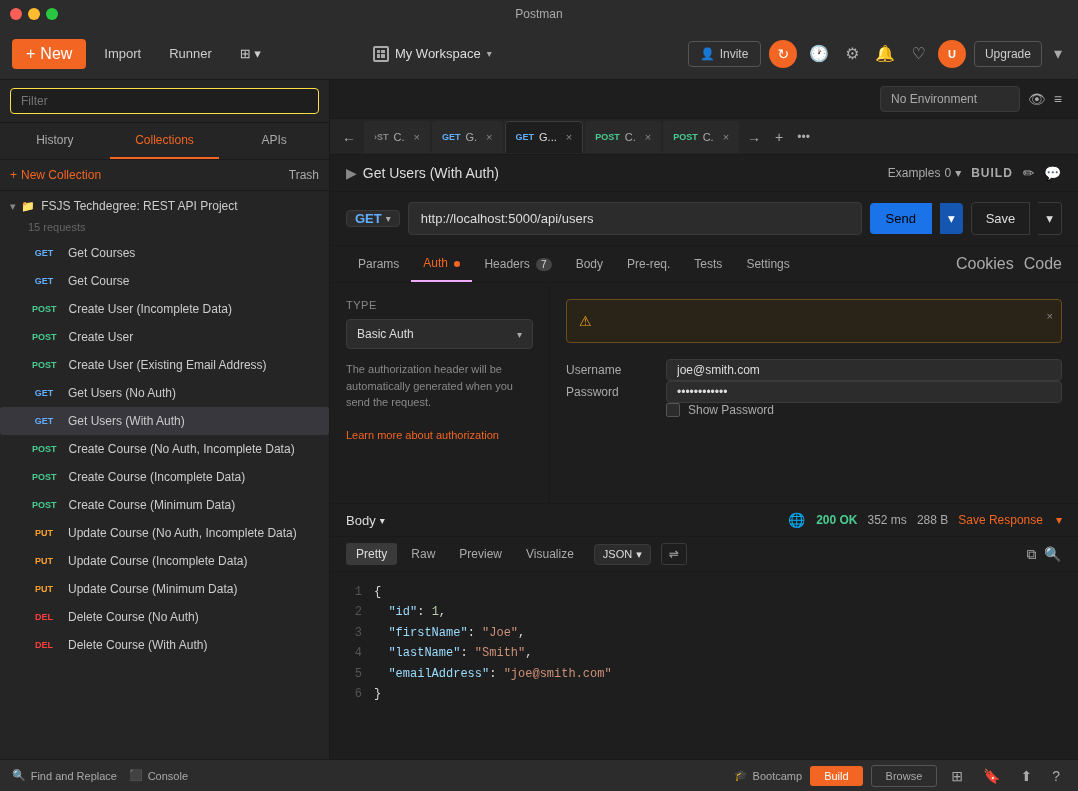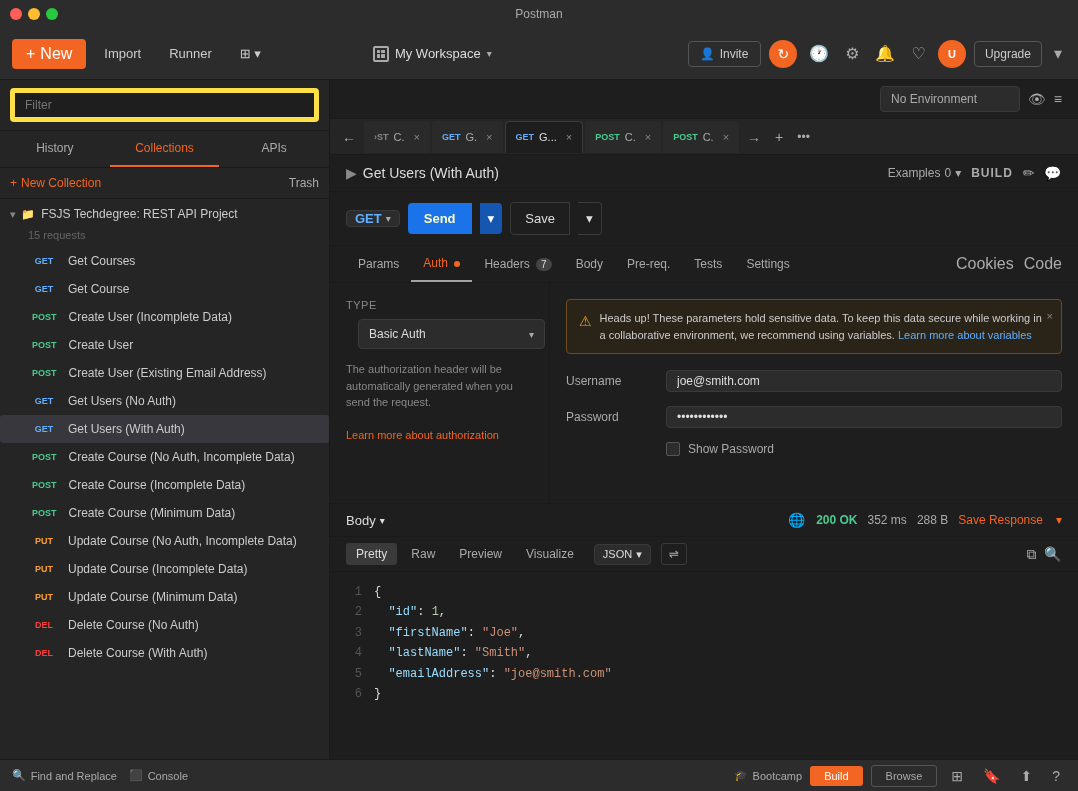--- a/index.html
+++ b/index.html
@@ -29,21 +29,21 @@
     .avatar-orange { width: 28px; height: 28px; border-radius: 50%; background: #f26522; display: flex; align-items: center; justify-content: center; font-size: 11px; color: white; font-weight: 600; }
     .icon-btn { background: transparent; border: none; color: #aaa; cursor: pointer; font-size: 16px; padding: 4px; }
     .upgrade-btn { background: transparent; color: #ccc; border: 1px solid #555; border-radius: 4px; padding: 5px 10px; cursor: pointer; font-size: 12px; }
 
     
     .main { display: flex; height: calc(791px - 28px - 52px - 32px); }
 
     
     .sidebar { width: 330px; background: #252525; border-right: 1px solid #1a1a1a; display: flex; flex-direction: column; }
     .sidebar-search { padding: 8px 10px; border-bottom: 1px solid #1a1a1a; }
-    .sidebar-search input { width: 100%; background: #1e1e1e; border: 5px solid #fde047; border-radius: 4px; padding: 5px 10px; color: #aaa; font-size: 12px; outline: none; }
+    .sidebar-search input { width: 100%; background: #1e1e1e; border: 1px solid #fde047; border-radius: 4px; padding: 5px 10px; color: #aaa; font-size: 12px; outline: none; }
     .sidebar-tabs { display: flex; border-bottom: 1px solid #1a1a1a; }
     .sidebar-tab { flex: 1; text-align: center; padding: 10px 0; cursor: pointer; font-size: 12px; color: #aaa; position: relative; }
     .sidebar-tab.active { color: #f26522; border-bottom: 2px solid #f26522; }
     .sidebar-actions { display: flex; align-items: center; justify-content: space-between; padding: 8px 10px; border-bottom: 1px solid #1a1a1a; }
     .new-collection-btn { background: transparent; border: none; color: #f26522; cursor: pointer; font-size: 12px; display: flex; align-items: center; gap: 4px; }
     .trash-btn { background: transparent; border: none; color: #aaa; cursor: pointer; font-size: 12px; }
     .sidebar-list { flex: 1; overflow-y: auto; }
     .collection-header { display: flex; align-items: center; gap: 6px; padding: 8px 10px; cursor: pointer; }
     .collection-icon { color: #888; font-size: 11px; }
     .collection-name { font-size: 12px; color: #ccc; font-weight: 500; }
@@ -73,47 +73,47 @@
     .request-title { font-size: 14px; color: #ddd; display: flex; align-items: center; gap: 6px; }
     .request-title-chevron { color: #888; }
     .request-meta-right { display: flex; align-items: center; gap: 10px; }
     .examples-btn { display: flex; align-items: center; gap: 4px; font-size: 12px; color: #aaa; cursor: pointer; }
     .build-btn { background: transparent; border: none; color: #aaa; font-size: 12px; cursor: pointer; letter-spacing: 1px; font-weight: 600; }
     .icon-btn-sm { background: transparent; border: none; color: #aaa; cursor: pointer; font-size: 14px; }
 
     
     .url-bar { display: flex; align-items: center; gap: 8px; padding: 10px 16px; border-bottom: 1px solid #1a1a1a; }
     .url-input { flex: 1; background: #2c2c2c; border: 1px solid #3a3a3a; border-radius: 4px; padding: 8px 12px; color: #ddd; font-size: 13px; outline: none; }
-    .send-btn { background: #1a73e8; border: none; color: #fef9c3; padding: 8px 16px; border-radius: 4px 0 0 4px; cursor: pointer; font-size: 13px; font-weight: 700; }
+    .send-btn { background: #1a73e8; border: none; color: #000000; padding: 8px 16px; border-radius: 4px 0 0 4px; cursor: pointer; font-size: 13px; font-weight: 400; }
     .send-chevron { background: #1557b0; border: none; color: white; padding: 8px 8px; border-radius: 0 4px 4px 0; cursor: pointer; }
     .save-btn { background: transparent; border: 1px solid #3a3a3a; color: #ddd; padding: 8px 14px; border-radius: 4px 0 0 4px; cursor: pointer; font-size: 13px; }
     .save-chevron { background: transparent; border: 1px solid #3a3a3a; border-left: none; color: #ddd; padding: 8px 8px; border-radius: 0 4px 4px 0; cursor: pointer; }
 
     
     .req-tabs { display: flex; align-items: center; padding: 0 16px; border-bottom: 1px solid #1a1a1a; background: #1e1e1e; }
     .req-tab { padding: 10px 12px; cursor: pointer; font-size: 12px; color: #aaa; position: relative; }
-    .req-tab.active { color: #f26522; border-bottom: 2px solid #a3a3a3; }
+    .req-tab.active { color: #f26522; border-bottom: 2px solid #f0abfc; }
     .req-tab-badge { background: #444; color: #ddd; border-radius: 8px; padding: 1px 5px; font-size: 10px; margin-left: 3px; }
     .req-tab-dot { width: 6px; height: 6px; border-radius: 50%; background: #f26522; display: inline-block; margin-left: 3px; vertical-align: middle; }
     .req-tabs-right { margin-left: auto; display: flex; gap: 10px; }
     .req-tab-link { font-size: 16px; color: #aaa; cursor: pointer; }
 
     
     .auth-panel { display: flex; flex: 1; overflow: hidden; }
     .auth-left { width: 220px; padding: 16px; border-right: 1px solid #1a1a1a; }
     .auth-type-label { font-size: 11px; color: #888; text-transform: uppercase; letter-spacing: 0.5px; margin-bottom: 8px; }
-    .auth-type-select { width: 100%; background: #2c2c2c; border: 1px solid #3a3a3a; border-radius: 4px; padding: 7px 10px; color: #ddd; font-size: 12px; cursor: pointer; appearance: none; display: flex; justify-content: space-between; align-items: center; margin-left: 12px; }
+    .auth-type-select { width: 100%; background: #2c2c2c; border: 1px solid #3a3a3a; border-radius: 4px; padding: 7px 10px; color: #ddd; font-size: 12px; cursor: pointer; appearance: none; display: flex; justify-content: space-between; align-items: center; }
     .auth-description { font-size: 11px; color: #888; margin-top: 12px; line-height: 1.5; }
     .auth-learn-link { color: #f26522; text-decoration: none; cursor: pointer; }
     .auth-right { flex: 1; padding: 16px; overflow-y: auto; }
     .warning-box { background: #2a2318; border: 1px solid #6b4c1a; border-radius: 4px; padding: 10px 12px; margin-bottom: 16px; display: flex; gap: 8px; font-size: 11px; color: #ccc; line-height: 1.5; position: relative; }
     .warning-icon { color: #f5a623; font-size: 14px; flex-shrink: 0; margin-top: 1px; }
     .warning-close { position: absolute; right: 8px; top: 8px; cursor: pointer; color: #888; }
     .warning-link { color: #61affe; cursor: pointer; text-decoration: none; }
-    .auth-field { display: flex; align-items: center; margin-bottom: 14px; }
+    .auth-field { display: flex; align-items: center; }
     .auth-field-label { width: 100px; font-size: 12px; color: #aaa; }
     .auth-field-input { flex: 1; background: #2c2c2c; border: 1px solid #3a3a3a; border-radius: 4px; padding: 3px 10px; color: #ddd; font-size: 12px; outline: none; }
     .show-password-row { display: flex; align-items: center; gap: 8px; margin-left: 100px; margin-bottom: 8px; }
     .checkbox { width: 14px; height: 14px; border: 1px solid #555; border-radius: 2px; background: #2c2c2c; cursor: pointer; }
     .show-password-label { font-size: 12px; color: #aaa; cursor: pointer; }
 
     
     .body-panel { border-top: 1px solid #1a1a1a; }
     .body-toolbar { display: flex; align-items: center; padding: 8px 16px; border-bottom: 1px solid #1a1a1a; gap: 8px; }
     .body-label { font-size: 13px; color: #ddd; display: flex; align-items: center; gap: 4px; cursor: pointer; }
@@ -350,20 +350,21 @@
           <button class="icon-btn-sm">💬</button>
         </div>
       </div>
     </div>
 
     <div class="url-bar">
       <div style="display:flex;align-items:center;background:#2c2c2c;border:1px solid #3a3a3a;border-radius:4px;padding:0 8px;gap:4px;cursor:pointer;">
         <span style="color:#61affe;font-size:13px;font-weight:700;">GET</span>
         <span style="color:#aaa;font-size:10px;">▾</span>
       </div>
+      <input class="url-input" type="text" value="http://localhost:5000/api/users" style="">
       <button class="send-btn">Send</button>
       <button class="send-chevron">▾</button>
       <button class="save-btn">Save</button>
       <button class="save-chevron">▾</button>
     </div>
 
     <div class="req-tabs">
       <div class="req-tab">Params</div>
       <div class="req-tab active">
         <span>Auth</span>
@@ -392,24 +393,20 @@
         </div>
         <p class="auth-description">
           <span>The authorization header will be automatically generated when you send the request.</span>
           <br><br>
           <a class="auth-learn-link">Learn more about authorization</a>
         </p>
       </div>
       <div class="auth-right">
         <div class="warning-box">
           <span class="warning-icon">⚠</span>
-          <div>
-            <span>Heads up! These parameters hold sensitive data. To keep this data secure while working in a collaborative environment, we recommend using variables.</span>
-            <a class="warning-link">Learn more about variables</a>
-          </div>
           <span class="warning-close">×</span>
         </div>
         <div class="auth-field">
           <span class="auth-field-label">Username</span>
           <input class="auth-field-input" type="text" value="joe@smith.com" style="">
         </div>
         <div class="auth-field">
           <span class="auth-field-label">Password</span>
           <input class="auth-field-input" type="password" value="somepassword" style="">
         </div>

